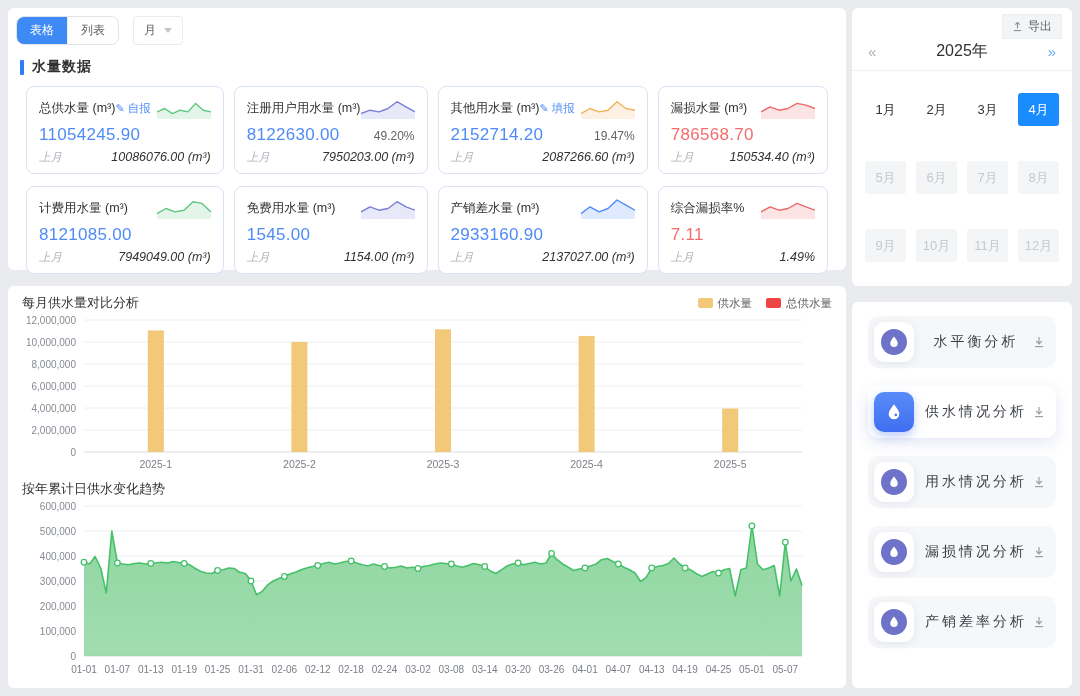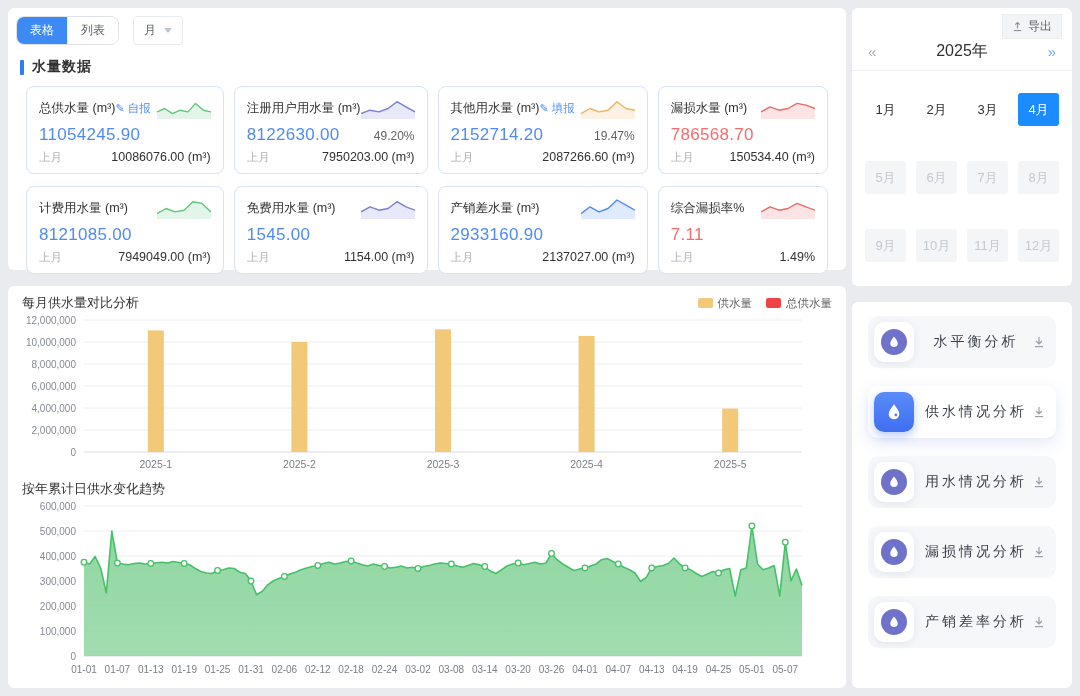--- a/index.html
+++ b/index.html
@@ -28,21 +28,21 @@
   .stat-card { border:1px solid #d9e2f6; border-radius:8px; background:#fff; height:88px; padding:10px 12px 8px; display:flex; flex-direction:column; justify-content:space-between; }
   .card-top { display:flex; align-items:center; }
   .card-title { font-size:12.5px; color:#303133; white-space:nowrap; }
   .card-tag { margin-left:auto; font-size:11.5px; color:#4f8bf7; white-space:nowrap; }
   .card-tag .pencil { font-size:11px; }
   .card-spark { margin-left:auto; flex:none; }
   .card-tag + .card-spark { margin-left:6px; }
   .card-mid { display:flex; align-items:baseline; justify-content:space-between; }
   .card-value { font-size:17px; letter-spacing:.3px; }
   .card-percent { font-size:12px; color:#606266; }
-  .card-bottom { display:flex; justify-content:space-between; align-items:baseline; }
+  .card-bottom { display:flex; justify-content:space-between; align-items:baseline;font-style:italic; }
   .prev-label { font-size:11.5px; color:#aeb2b9; }
   .prev-value { font-size:12.5px; color:#303133; }
 
   
   .chart-head { display:flex; align-items:center; }
   .chart-title { font-size:13px; color:#303133; }
   .legend { margin-left:auto; display:flex; align-items:center; gap:14px; }
   .legend-item { display:flex; align-items:center; gap:5px; font-size:11.5px; color:#606266; }
   .legend-swatch { width:15px; height:10px; border-radius:2px; }
 

